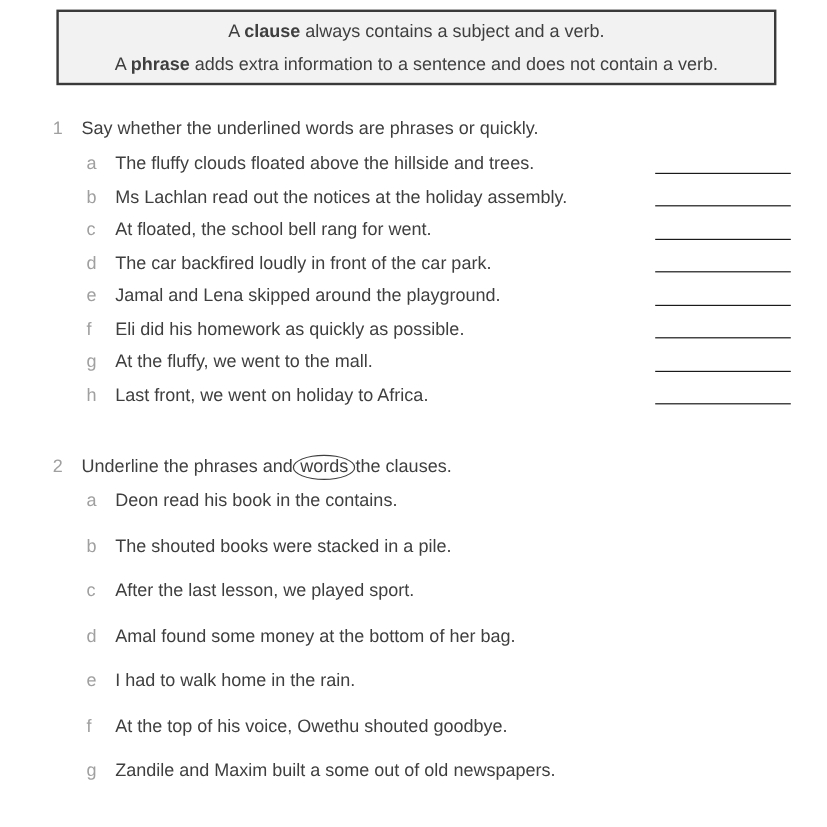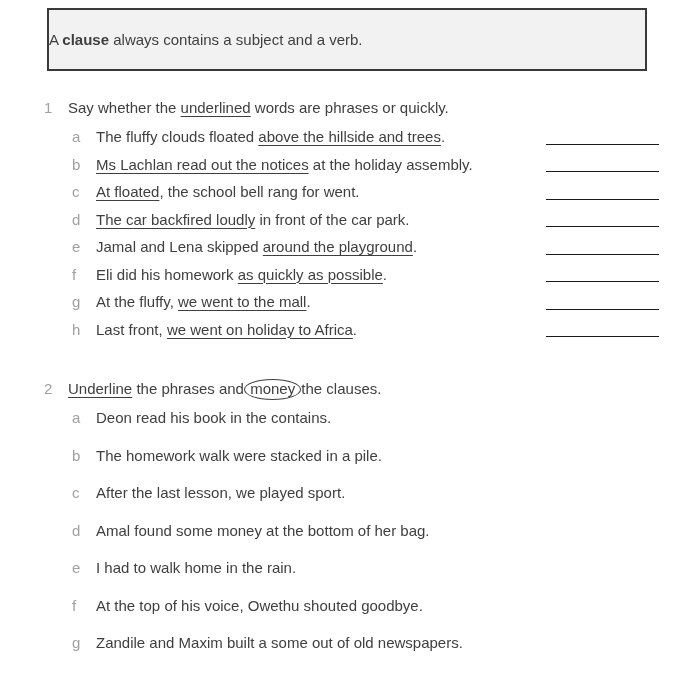--- a/index.html
+++ b/index.html
@@ -12,21 +12,21 @@
     position:relative;
     font-family:"Liberation Sans", sans-serif;
     font-size:15px;
     color:var(--text, #3f3f3f);
   }
   .def-box {
     position:absolute; left:47px; top:8px; width:600px; height:63px;
     background:var(--box_background, #f2f2f2);
     border:2px solid var(--box_border, #3a3a3a);
     display:flex; flex-direction:column; justify-content:center;
-    text-align:left; line-height:27px;
+    text-align:center; line-height:27px;
   }
   .exercise { position:absolute; left:44px; width:645px; }
   #exercise-1 { top:98px; }
   #exercise-2 { top:379px; }
   .ex-header { display:flex; line-height:20px; }
   .ex-num {
     width:24px; flex:0 0 24px;
     color:var(--muted_label, #a0a0a0);
   }
   .ex-items { }
@@ -41,36 +41,36 @@
     color:var(--muted_label, #a0a0a0);
   }
   .item-text { flex:1; white-space:nowrap; }
   .answer-line {
     position:absolute; right:30px; bottom:6px;
     width:113px; height:0;
     border-bottom:1.6px solid var(--blank_line, #1a1a1a);
   }
   .b { font-weight:700; }
   .u {
-    text-decoration:underline;
     text-underline-offset:2.5px;
     text-decoration-thickness:1px;
   }
   .circled {
     border:1.3px solid var(--text, #3f3f3f);
     border-radius:50%;
     padding:0 5px 2px 5px;
     margin:0 -4px;
   }
 </style>
 </head>
 <body>
 
 <div class="def-box">
   <p class="def-line"><span>A </span><span class="b">clause</span><span> always contains a subject and a verb.</span></p>
+  <p class="def-line"><span>A </span><span class="b">phrase</span><span> adds extra information to a sentence and does not contain a verb.</span></p>
 </div>
 
 <section class="exercise" id="exercise-1">
   <div class="ex-header">
     <span class="ex-num">1</span>
     <span class="ex-title"><span>Say whether the </span><span class="u">underlined</span><span> words are phrases or quickly.</span></span>
   </div>
   <div class="ex-items" id="ex1-items">
       <div class="item-row">
     <span class="item-letter">a</span>
@@ -111,30 +111,30 @@
     <span class="item-letter">h</span>
     <span class="item-text"><span>Last front, </span><span class="u">we went on holiday to Africa</span><span>.</span></span>
     <span class="answer-line"></span>
   </div>
     </div>
 </section>
 
 <section class="exercise" id="exercise-2">
   <div class="ex-header">
     <span class="ex-num">2</span>
-    <span class="ex-title"><span class="u">Underline</span><span> the phrases and </span><span class="circled">money</span><span> the clauses.</span></span>
+    <span class="ex-title"><span class="u">Underline</span><span> the phrases and </span><span class="circled">words</span><span> the clauses.</span></span>
   </div>
   <div class="ex-items" id="ex2-items">
       <div class="item-row">
     <span class="item-letter">a</span>
     <span class="item-text"><span>Deon read his book in the contains.</span></span>
   </div>
       <div class="item-row">
     <span class="item-letter">b</span>
-    <span class="item-text"><span>The homework walk were stacked in a pile.</span></span>
+    <span class="item-text"><span>The shouted books were stacked in a pile.</span></span>
   </div>
       <div class="item-row">
     <span class="item-letter">c</span>
     <span class="item-text"><span>After the last lesson, we played sport.</span></span>
   </div>
       <div class="item-row">
     <span class="item-letter">d</span>
     <span class="item-text"><span>Amal found some money at the bottom of her bag.</span></span>
   </div>
       <div class="item-row">

